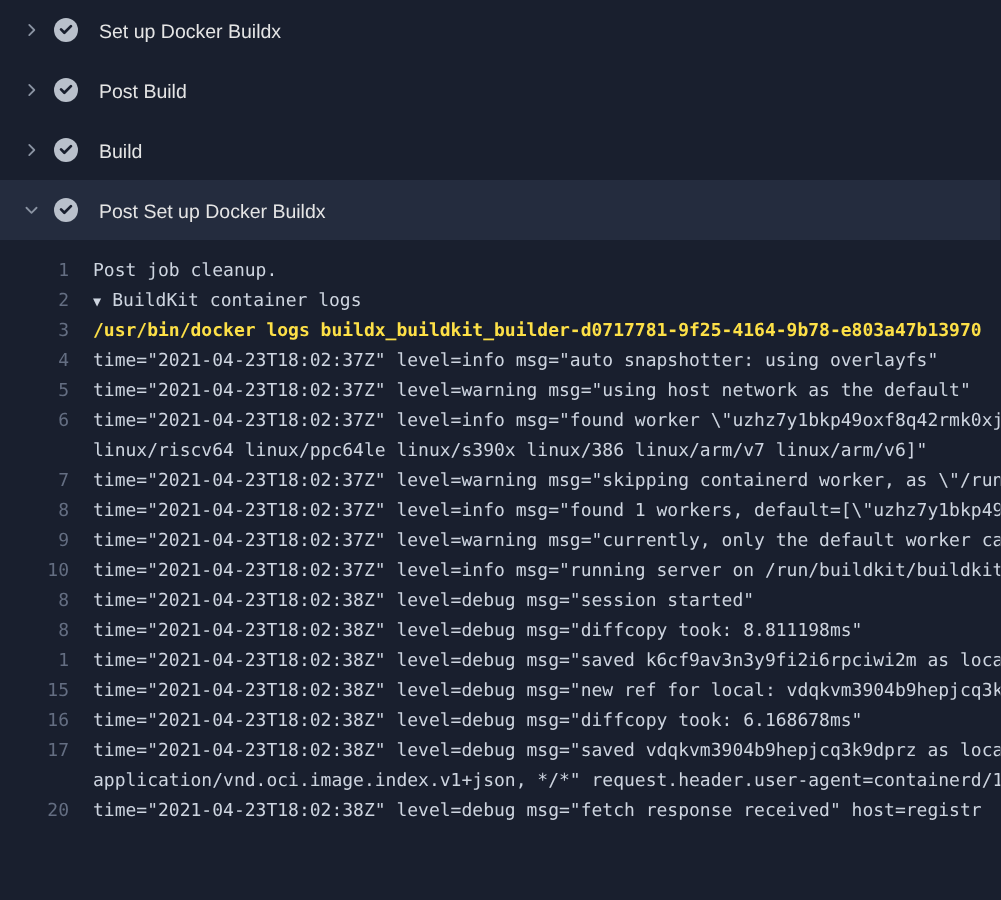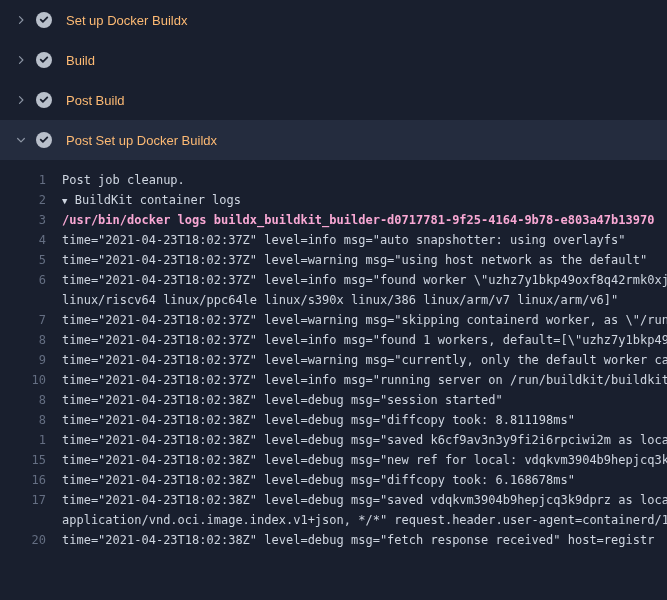--- a/index.html
+++ b/index.html
@@ -7,21 +7,21 @@
     width:667px;height:600px;overflow:hidden;
     background:#191f2e;
     font-family:"Liberation Sans",sans-serif;
     -webkit-font-smoothing:antialiased;
   }
   .console{width:667px;height:600px;overflow:hidden;}
 
   
   .step{
     height:40px;display:flex;align-items:center;
-    padding-left:12px;color:#fdba74;font-size:13px;
+    padding-left:12px;color:#e5e5e5;font-size:13px;
     cursor:pointer;user-select:none;
   }
   .step.active{background:#242c3e;}
   .chev{width:18px;height:16px;display:flex;align-items:center;justify-content:center;color:#8a93a2;flex:none;margin-right:6px;}
   .chev svg{display:block;}
   .chev.down svg{transform:rotate(90deg);}
   .check{width:16px;height:16px;flex:none;margin-right:14px;color:#b9c0cb;}
   .check svg{display:block;}
   .step-label{white-space:nowrap;}
 
@@ -31,21 +31,21 @@
     display:flex;height:20px;line-height:20px;
     font-family:"DejaVu Sans Mono","Liberation Mono",monospace;
     font-size:12px;color:#ced5e0;
     white-space:pre;overflow:hidden;
   }
   .ln{
     width:46px;flex:none;text-align:right;
     color:#646e82;cursor:pointer;
   }
   .txt{margin-left:16px;flex:none;}
-  .t-command .txt{color:#f9a8d4;font-weight:bold;}
+  .t-command .txt{color:#fde047;font-weight:bold;}
   .toggle{
     display:inline-block;font-size:9px;color:#ced5e0;
     margin-right:2px;cursor:pointer;
   }
 </style>
 </head>
 <body>
 
 <div class="console">
 
@@ -69,36 +69,36 @@
       <svg viewBox="0 0 16 16" width="12" height="12">
           <path d="M6 3.5 L10.5 8 L6 12.5" stroke="currentColor" stroke-width="1.6" fill="none" stroke-linecap="round" stroke-linejoin="round"></path>
         </svg>
     </span>
     <span class="check">
       <svg viewBox="0 0 16 16" width="16" height="16">
           <circle cx="8" cy="8" r="8" fill="currentColor"></circle>
           <path d="M11.3 5.4 L6.9 9.8 L4.7 7.6" stroke="#191f2e" stroke-width="1.8" fill="none" stroke-linecap="round" stroke-linejoin="round"></path>
         </svg>
     </span>
-    <span class="step-label">Build</span>
+    <span class="step-label">Post Build</span>
   </div>
 
   <div class="step">
     <span class="chev">
       <svg viewBox="0 0 16 16" width="12" height="12">
           <path d="M6 3.5 L10.5 8 L6 12.5" stroke="currentColor" stroke-width="1.6" fill="none" stroke-linecap="round" stroke-linejoin="round"></path>
         </svg>
     </span>
     <span class="check">
       <svg viewBox="0 0 16 16" width="16" height="16">
           <circle cx="8" cy="8" r="8" fill="currentColor"></circle>
           <path d="M11.3 5.4 L6.9 9.8 L4.7 7.6" stroke="#191f2e" stroke-width="1.8" fill="none" stroke-linecap="round" stroke-linejoin="round"></path>
         </svg>
     </span>
-    <span class="step-label">Post Build</span>
+    <span class="step-label">Build</span>
   </div>
 
   <div class="step active">
     <span class="chev down">
       <svg viewBox="0 0 16 16" width="12" height="12">
           <path d="M6 3.5 L10.5 8 L6 12.5" stroke="currentColor" stroke-width="1.6" fill="none" stroke-linecap="round" stroke-linejoin="round"></path>
         </svg>
     </span>
     <span class="check">
       <svg viewBox="0 0 16 16" width="16" height="16">

